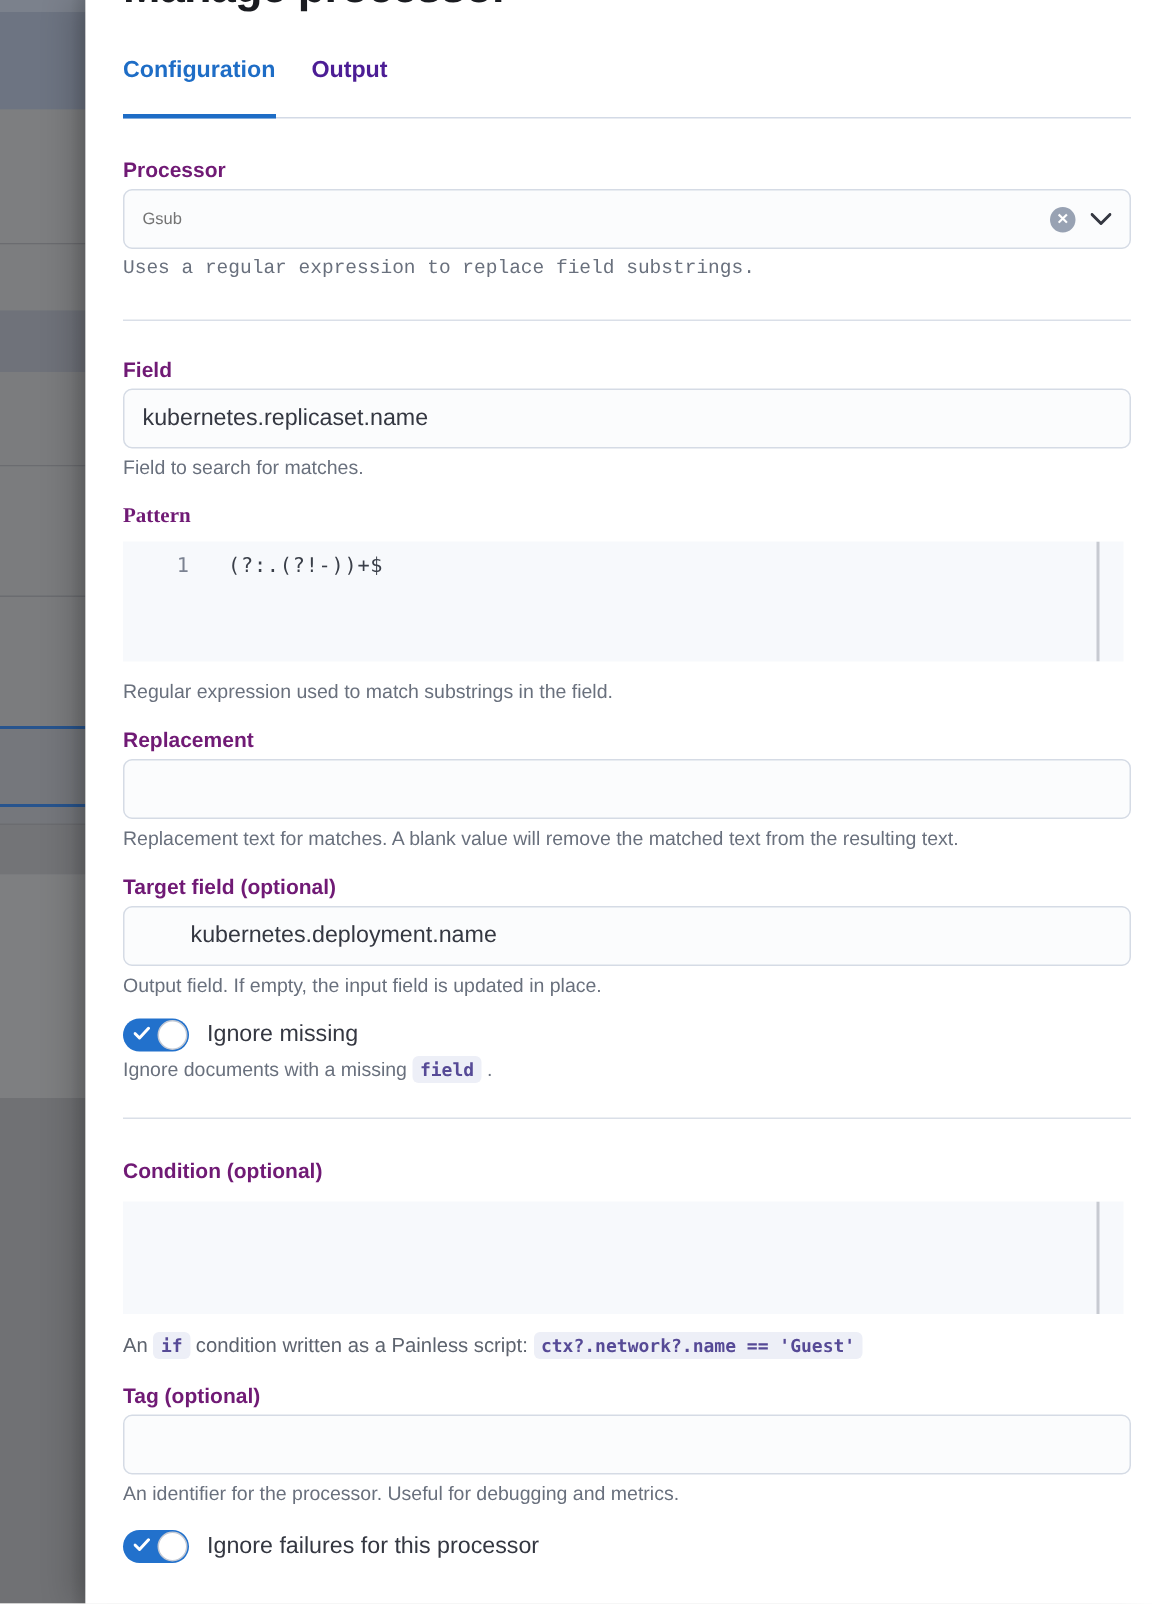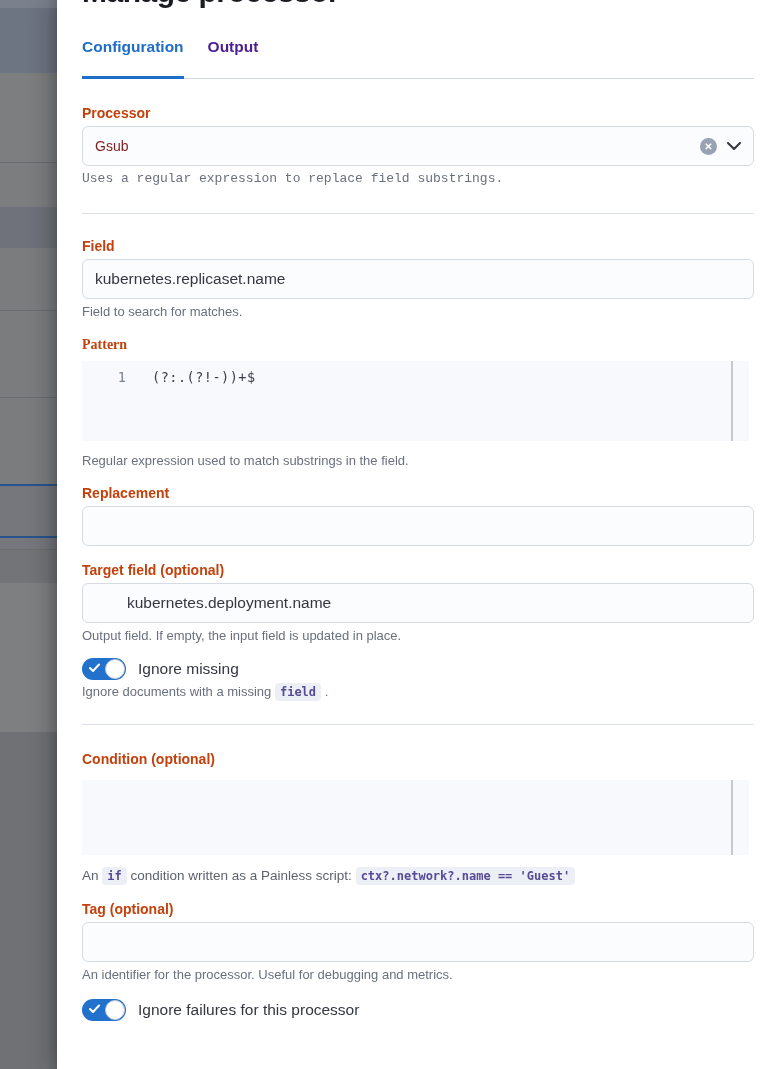--- a/index.html
+++ b/index.html
@@ -21,30 +21,30 @@
 
   h1.flyout-title { font-size:30px; font-weight:700; color:#1a1c21;
     line-height:36px; margin-top:-26px; letter-spacing:-0.5px; }
 
   
   .tabs { display:flex; gap:24px; margin-top:28px; border-bottom:1px solid #d3dae6; }
   .tab { font-size:15.5px; font-weight:700; padding-bottom:20px; cursor:pointer; }
   .tab.active { color:#1e6dc6; border-bottom:3px solid #1e6dc6; margin-bottom:-1px; }
   .tab.inactive { color:#4c1d95; }
 
-  .form-label { font-size:14px; font-weight:700; color:#c2410c; line-height:17px; }
+  .form-label { font-size:14px; font-weight:700; color:#701a75; line-height:17px; }
   .help { font-size:13px; color:#69707d; line-height:16px; }
 
   .text-input { display:block; width:100%; height:40px; background:#fbfcfd;
     border:1px solid #d5dbe5; border-radius:6px; padding:0 12px;
     font-size:15.5px; color:#343741; font-family:"Liberation Sans",sans-serif; outline:none; }
 
   .combo { position:relative; display:flex; align-items:center; width:100%; height:40px;
     background:#fbfcfd; border:1px solid #d5dbe5; border-radius:6px; padding:0 12px; }
-  .combo-value { font-size:14px; color:#7f1d1d; flex:1; }
+  .combo-value { font-size:11px; color:#737373; flex:1; }
   .clear-btn { width:17px; height:17px; border-radius:50%; background:#98a2b3; border:none;
     color:#fff; font-size:10px; font-weight:700; line-height:17px; text-align:center;
     cursor:pointer; display:flex; align-items:center; justify-content:center; }
   .chevron { margin-left:10px; cursor:pointer; display:flex; align-items:center; }
 
   hr.divider { border:none; border-top:1px solid #dadfe8; height:0; }
 
   
   .code-editor { position:relative; width:calc(100% - 5px); background:#f7f9fc;
     overflow:hidden; cursor:text; }
@@ -128,20 +128,21 @@
         <div class="code-line">
           <span class="ln">1</span>
           <span class="code">(?:.(?!-))+$</span>
         </div>
         <div class="scroll-rail"></div>
       </div>
       <div class="help" style="margin-top:12px;">Regular expression used to match substrings in the field.</div>
 
       <div class="form-label" style="margin-top:16px;">Replacement</div>
       <input class="text-input" style="margin-top: 4px;" value="">
+      <div class="help" style="margin-top:5px;">Replacement text for matches. A blank value will remove the matched text from the resulting text.</div>
 
       <div class="form-label" style="margin-top:16px;">Target field (optional)</div>
       <input class="text-input" style="margin-top: 4px; padding-left: 44px;" value="kubernetes.deployment.name">
       <div class="help" style="margin-top:5px;">Output field. If empty, the input field is updated in place.</div>
 
       <div class="toggle-row" style="margin-top:14px;">
         <div class="switch">
           <svg width="11" height="10" viewBox="0 0 11 10">
               <polyline points="1,5 4,8 10,1.5" fill="none" stroke="#ffffff" stroke-width="2" stroke-linecap="round" stroke-linejoin="round"></polyline>
             </svg>

